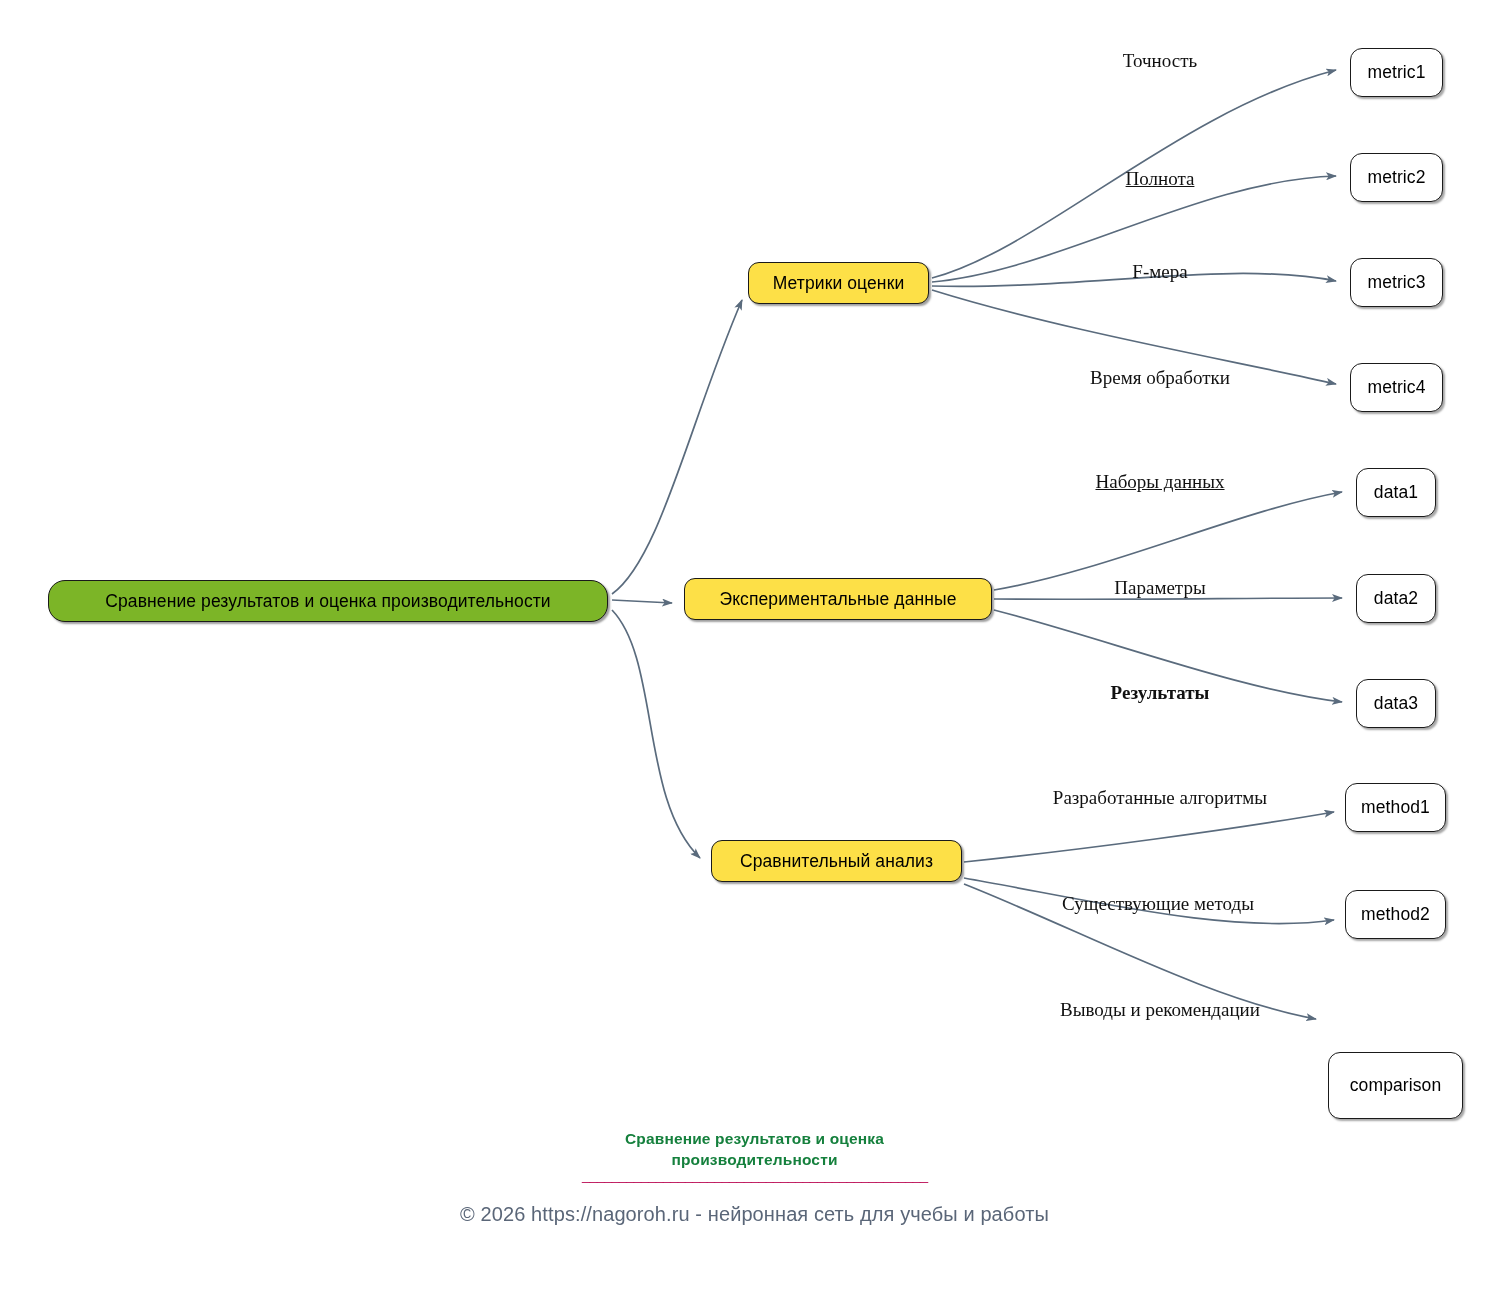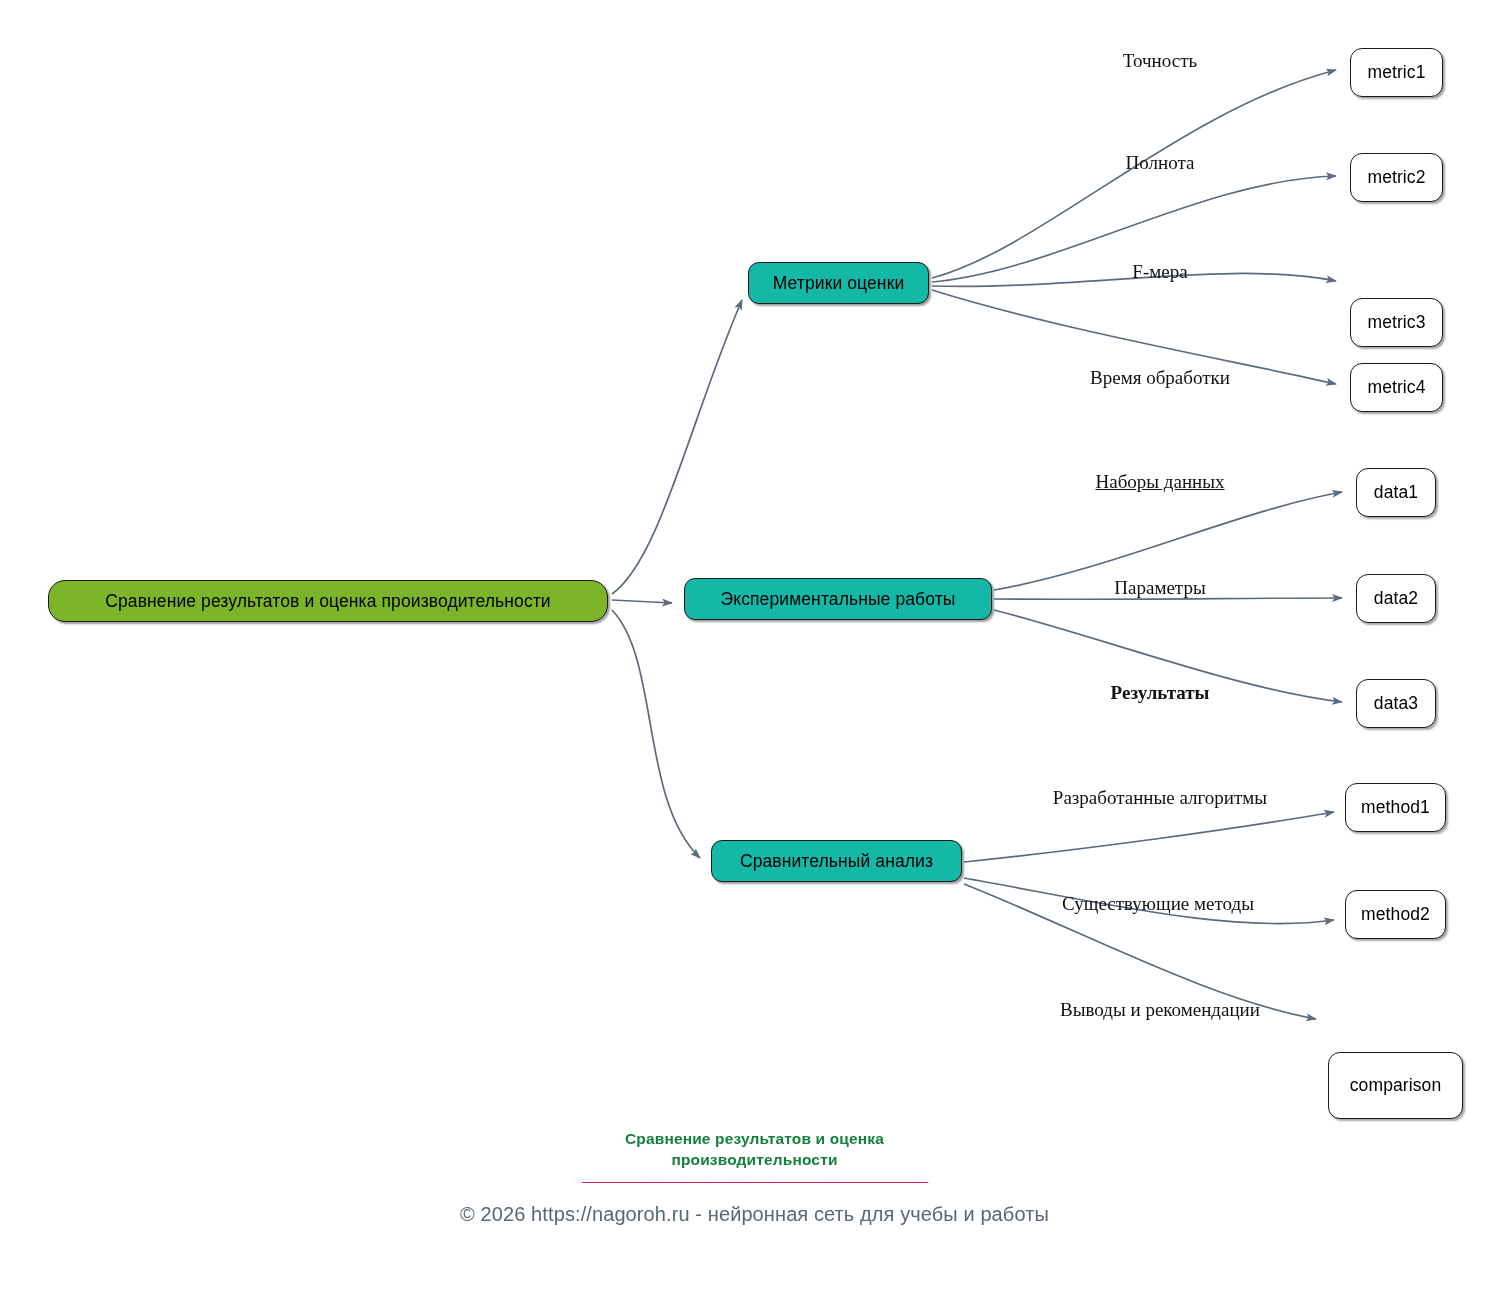--- a/index.html
+++ b/index.html
@@ -44,21 +44,21 @@
   }
   .node-root {
     background: #7CB527;
     border: 1.6px solid #1a1a1a;
     border-radius: 17px;
     font-size: 17.5px;
     letter-spacing: .1px;
     box-shadow: 2px 2px 2px rgba(0,0,0,0.38);
   }
   .node-branch {
-    background: #14b8a6;
+    background: #fde047;
     border: 1.6px solid #1a1a1a;
     border-radius: 11px;
     font-size: 17.5px;
     letter-spacing: .1px;
     box-shadow: 2px 2px 2px rgba(0,0,0,0.38);
   }
   .node-leaf {
     background: #ffffff;
     border: 1.6px solid #1a1a1a;
     border-radius: 12px;
@@ -144,31 +144,31 @@
       <div class="node node-branch" style="left: 748px; top: 262px; width: 181px; height: 42px;">
         <span>Метрики оценки</span>
       </div>
       <div class="node node-leaf" style="left: 1350px; top: 48px; width: 93px; height: 49px;">
         <span>metric1</span>
       </div>
       <div class="edge-label" style="left: 1160px; top: 50px;">Точность</div>
       <div class="node node-leaf" style="left: 1350px; top: 153px; width: 93px; height: 49px;">
         <span>metric2</span>
       </div>
-      <div class="edge-label" style="left: 1160px; top: 152px;">Полнота</div>
-      <div class="node node-leaf" style="left: 1350px; top: 258px; width: 93px; height: 49px; margin-top: 40px;">
+      <div class="edge-label" style="left: 1160px; top: 168px; text-decoration: underline;">Полнота</div>
+      <div class="node node-leaf" style="left: 1350px; top: 258px; width: 93px; height: 49px;">
         <span>metric3</span>
       </div>
       <div class="edge-label" style="left: 1160px; top: 261px;">F-мера</div>
       <div class="node node-leaf" style="left: 1350px; top: 363px; width: 93px; height: 49px;">
         <span>metric4</span>
       </div>
       <div class="edge-label" style="left: 1160px; top: 367px;">Время обработки</div>
       <div class="node node-branch" style="left: 684px; top: 578px; width: 308px; height: 42px;">
-        <span>Экспериментальные работы</span>
+        <span>Экспериментальные данные</span>
       </div>
       <div class="node node-leaf" style="left: 1356px; top: 468px; width: 80px; height: 49px;">
         <span>data1</span>
       </div>
       <div class="edge-label" style="left: 1160px; top: 471px; text-decoration: underline;">Наборы данных</div>
       <div class="node node-leaf" style="left: 1356px; top: 574px; width: 80px; height: 49px;">
         <span>data2</span>
       </div>
       <div class="edge-label" style="left: 1160px; top: 577px;">Параметры</div>
       <div class="node node-leaf" style="left: 1356px; top: 679px; width: 80px; height: 49px;">

